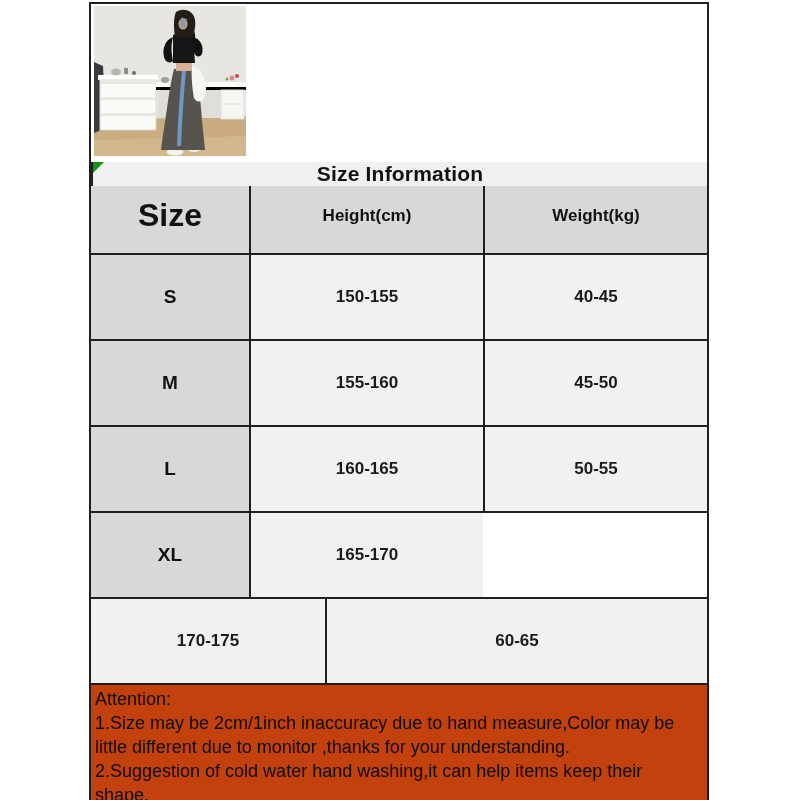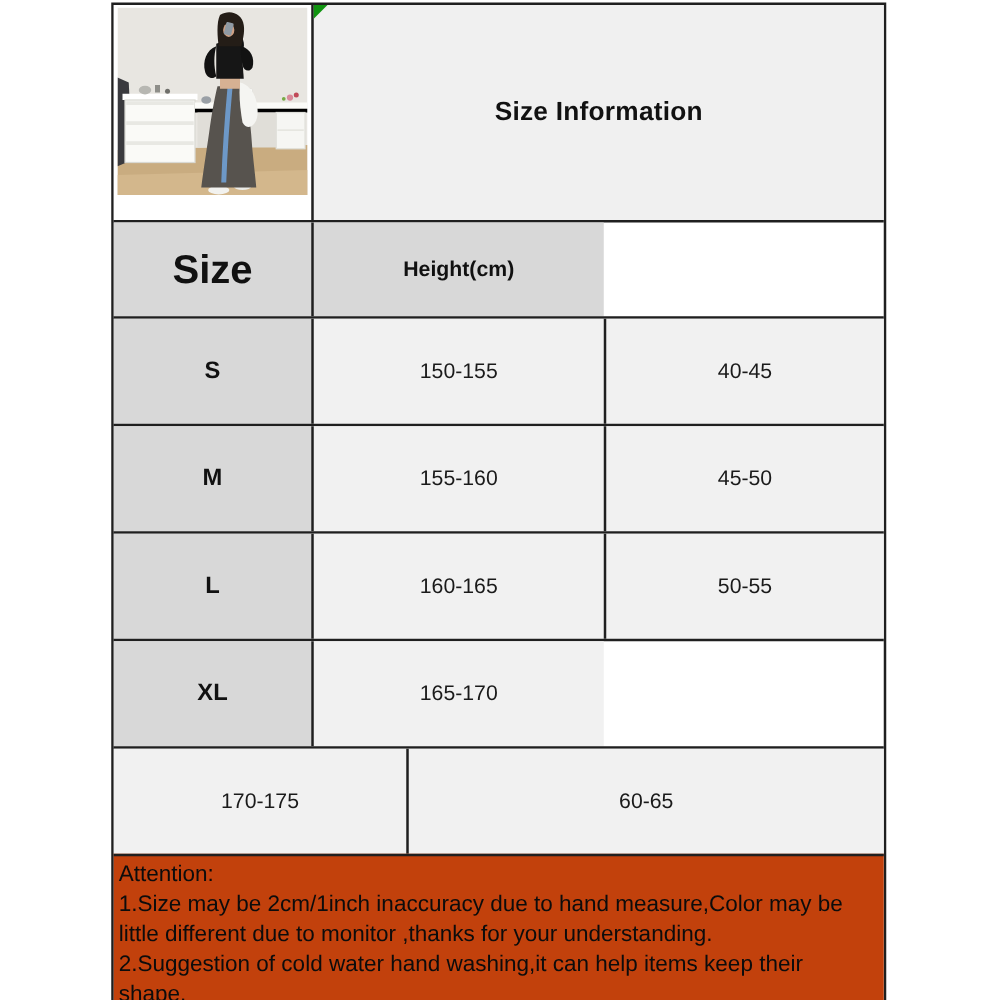--- a/index.html
+++ b/index.html
@@ -22,41 +22,41 @@
   }
   .row{display:flex;}
   .row + .row{border-top:2px solid var(--border);}
   .cell{box-sizing:border-box;display:flex;align-items:center;justify-content:center;}
   .cell + .cell{border-left:2px solid var(--border);}
   .col1{width:158px;flex:0 0 158px;}
   .col2{width:234px;flex:0 0 234px;}
   .col3{flex:1 1 auto;}
 
   
-  .row-top{height:172px;}
+  .row-top{height:172px;flex-direction:column;}
   .photo-cell{background:#fff;padding:2px;align-items:flex-start;justify-content:center;}
   .photo-cell svg{display:block;}
   .title-cell{background:var(--title-fill);position:relative;}
   .page-title{font-size:21px;font-weight:bold;letter-spacing:.2px;}
   .corner-marker{
     position:absolute;left:0;top:0;width:0;height:0;
     border-top:11px solid var(--corner-marker-green);
     border-right:11px solid transparent;
   }
 
   
   .row-header{height:75px;}
   .row-header .cell{background:var(--header-fill);font-weight:bold;}
   .size-head{font-size:32px;}
   .col-head{font-size:17px;}
 
   
   .row-data{height:84px;}
   .row-data .col1{background:var(--header-fill);font-weight:bold;font-size:19px;}
-  .row-data .col2,.row-data .col3{background:var(--cell-fill);font-weight:normal;font-size:17px;color:#1a1a1a;}
+  .row-data .col2,.row-data .col3{background:var(--cell-fill);font-weight:bold;font-size:17px;color:#1a1a1a;}
 
   
   .attention{
     border-top:2px solid var(--border);
     min-height:125px;box-sizing:border-box;background:#c2410c;
     padding:2px 6px 8px 4px;
     font-size:18px;line-height:24px;color:#0c0c0c;
   }
   .attention p{margin:0;}
 </style>
@@ -122,20 +122,21 @@
     </div>
     <div class="cell col-rest title-cell" style="flex:1 1 auto;">
       <span class="corner-marker"></span>
       <span class="page-title">Size Information</span>
     </div>
   </div>
 
   <div class="row row-header">
     <div class="cell col1 size-head">Size</div>
     <div class="cell col2 col-head">Height(cm)</div>
+    <div class="cell col3 col-head">Weight(kg)</div>
   </div>
 
   <div class="row row-data">
     <div class="cell col1">S</div>
     <div class="cell col2">150-155</div>
     <div class="cell col3">40-45</div>
   </div>
   <div class="row row-data">
     <div class="cell col1">M</div>
     <div class="cell col2">155-160</div>

